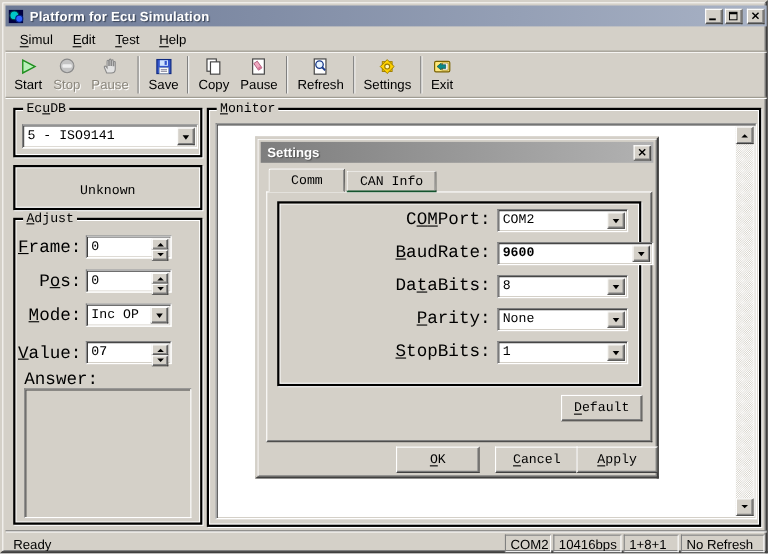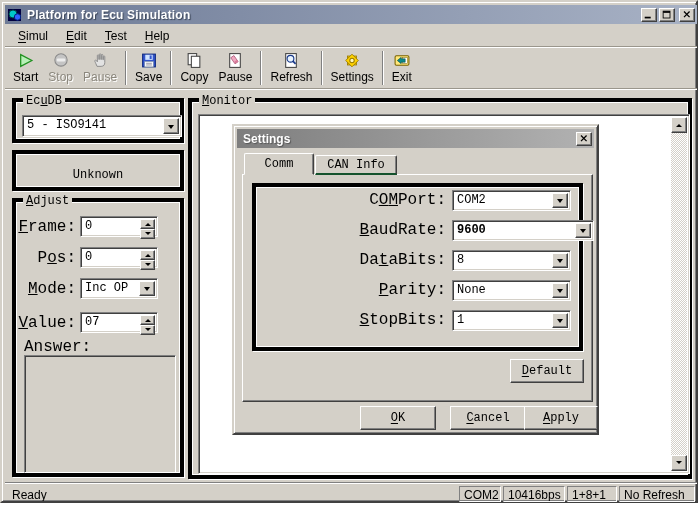--- a/index.html
+++ b/index.html
@@ -12,21 +12,21 @@
     position:absolute; left:0; top:0; width:698px; height:503px; background:#d4d0c8;
     border:2px solid; border-color:#d4d0c8 #404040 #404040 #d4d0c8;
     box-shadow: inset 1px 1px 0 #fff, inset -1px -1px 0 #808080;
   }
   .raised { background:#d4d0c8; border:1px solid; border-color:#fff #404040 #404040 #fff;
     box-shadow: inset -1px -1px 0 #808080; }
   .raised-panel { background:#d4d0c8; border:1px solid; border-color:#fff #404040 #404040 #fff;
     box-shadow: inset -1px -1px 0 #808080; }
   .sunken { background:#fff; border:1px solid; border-color:#808080 #fff #fff #808080;
     box-shadow: inset 1px 1px 0 #404040, inset -1px -1px 0 #d4d0c8; }
-  .etched { border:4px solid #000000; box-shadow: inset 0 0 0 1px #fff, 1px 1px 0 #fff; }
+  .etched { border:2px solid #000000; box-shadow: inset 0 0 0 1px #fff, 1px 1px 0 #fff; }
   .group { position:absolute; }
   .grouplabel { position:absolute; top:-8px; left:7px; background:#d4d0c8; padding:0 3px;
     font-size:12px; line-height:14px; }
 
   
   .titlebar { position:absolute; left:3px; top:3px; width:692px; height:19px;
     background:linear-gradient(90deg,#6d7a96,#a8b2c5);
     display:flex; align-items:center; padding:0 2px; }
   .titlebar .app-ico { width:16px; height:16px; margin-right:4px; flex:0 0 auto; }
   .titlebar .ttl { color:#fff; font-weight:bold; font-size:12px; letter-spacing:.2px;

